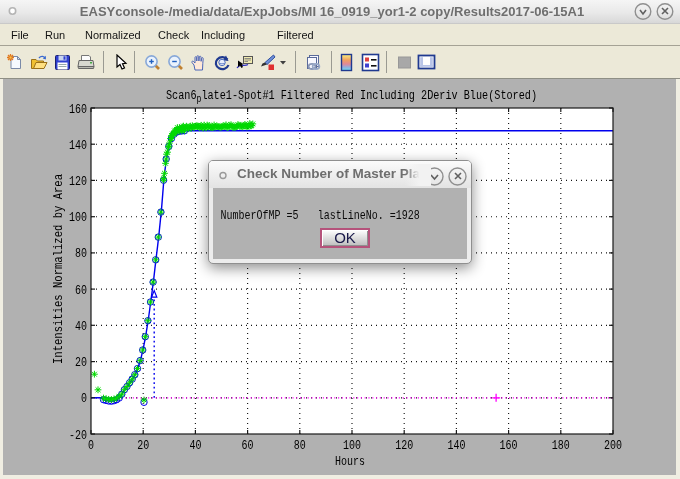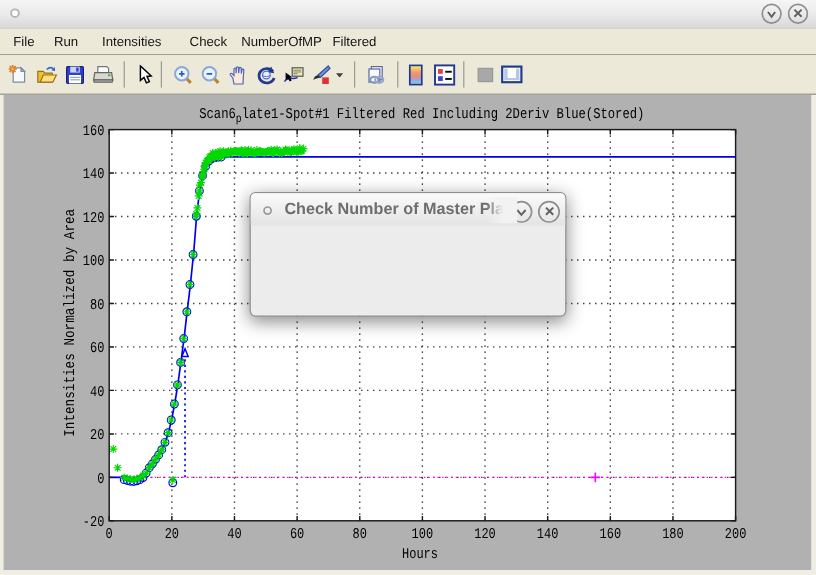--- a/index.html
+++ b/index.html
@@ -21,27 +21,28 @@
 #okbtn{position:absolute;left:107px;top:40px;width:50px;height:20px;background:linear-gradient(#ffffff,#bdbdbd);border:2px solid #b5537b;box-sizing:border-box;text-align:center;font-size:15px;color:#1a1a4a;line-height:15px;box-shadow:inset 1px 1px 0 #ffffff,inset -1px -1px 0 #909090;}
 </style></head><body>
 <div id="titlebar">
 <svg width="680" height="24" style="position:absolute;left:0;top:0">
 <circle cx="12.5" cy="11" r="3.2" fill="#ffffff" stroke="#b4b4b4" stroke-width="1.6"></circle>
 <circle cx="643" cy="11.5" r="7.8" fill="none" stroke="#8f8f8f" stroke-width="1.4"></circle>
       <path d="M640 10 L643 14 L646 10" fill="none" stroke="#606060" stroke-width="1.6"></path>
 <circle cx="665" cy="11.5" r="7.8" fill="none" stroke="#8f8f8f" stroke-width="1.4"></circle>
       <path d="M662 8 L668 14 M662 14 L668 8" fill="none" stroke="#606060" stroke-width="1.6"></path>
 </svg>
+<div id="titletext">EASYconsole-/media/data/ExpJobs/MI 16_0919_yor1-2 copy/Results2017-06-15A1</div>
 </div>
 <div id="menubar">
 <span class="mi" style="left:11px">File</span>
 <span class="mi" style="left:45px">Run</span>
-<span class="mi" style="left:85px">Intensities</span>
+<span class="mi" style="left:85px">Normalized</span>
 <span class="mi" style="left:158px">Check</span>
-<span class="mi" style="left:201px">NumberOfMP</span>
+<span class="mi" style="left:201px">Including</span>
 <span class="mi" style="left:277px">Filtered</span>
 <svg width="11" height="9" style="position:absolute;left:662px;top:31px" viewBox="0 0 11 9">
 <path d="M0.5 2.5 C3 0.5 6 1.2 7 3.8 L9 1.8 L9.8 8.2 L3.4 7.6 L5.4 5.6 C4.6 3.4 3 3.2 0.5 4.6 Z" fill="#101010"></path>
     </svg>
 </div>
 <div id="toolbar">
     <div class="ti" style="left:7px;top:8px;width:17px;height:17px"><svg width="17" height="17" viewBox="0 0 17 17">
 <path d="M4 2.5 L10.5 2.5 L13.5 5.5 L13.5 14.5 L4 14.5 Z" fill="#f6faff" stroke="#7a8aa8"></path>
 <path d="M10.5 2.5 L10.5 5.5 L13.5 5.5 Z" fill="#d5e2f2" stroke="#7a8aa8"></path>
 <g stroke="#e07820" stroke-width="1.3">
@@ -417,12 +418,20 @@
 <svg width="262" height="27" style="position:absolute;left:0;top:0">
 <circle cx="14" cy="14.5" r="3" fill="none" stroke="#9a9a9a" stroke-width="1.4"></circle>
 <circle cx="225.5" cy="15.5" r="8.5" fill="none" stroke="#8f8f8f" stroke-width="1.4"></circle>
         <path d="M222 14 L225.5 18 L229 14" fill="none" stroke="#606060" stroke-width="1.6"></path>
 <circle cx="248.5" cy="15.5" r="8.5" fill="none" stroke="#8f8f8f" stroke-width="1.4"></circle>
         <path d="M246 12 L252 18 M246 18 L252 12" fill="none" stroke="#606060" stroke-width="1.6"></path>
 </svg>
 <div id="dlgtitletext">Check Number of Master Pla</div>
 <div id="dlgfade"></div>
 </div>
+<div id="dlgbody">
+<svg width="254" height="71">
+<text x="11" y="53" visibility="hidden">.</text>
+<text x="7.6" y="30.5" font-family="Liberation Mono,monospace" font-size="13.5px" fill="#0a0a0a" textLength="78" lengthAdjust="spacingAndGlyphs">NumberOfMP =5</text>
+<text x="104.8" y="30.5" font-family="Liberation Mono,monospace" font-size="13.5px" fill="#0a0a0a" textLength="102" lengthAdjust="spacingAndGlyphs">lastLineNo. =1928</text>
+</svg>
+<div id="okbtn">OK</div>
+</div>
 </div>
 </body></html>

